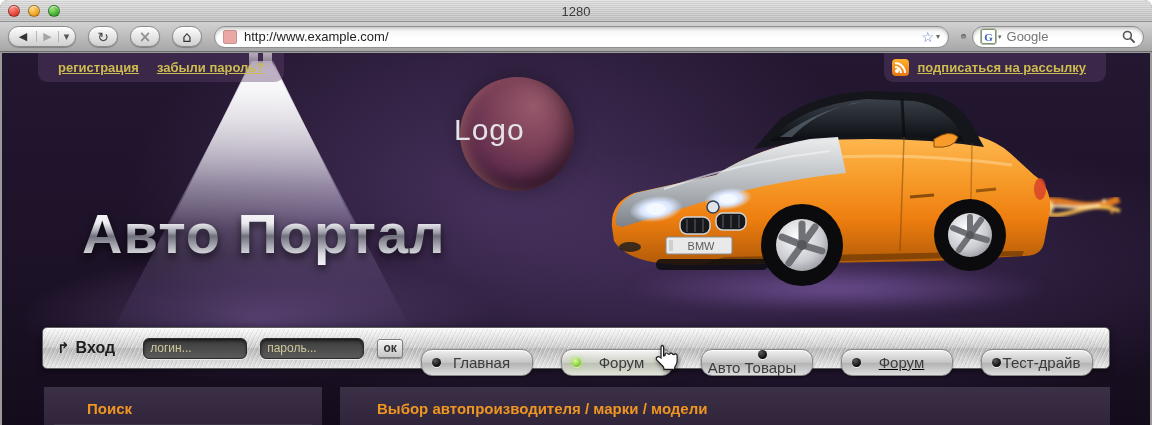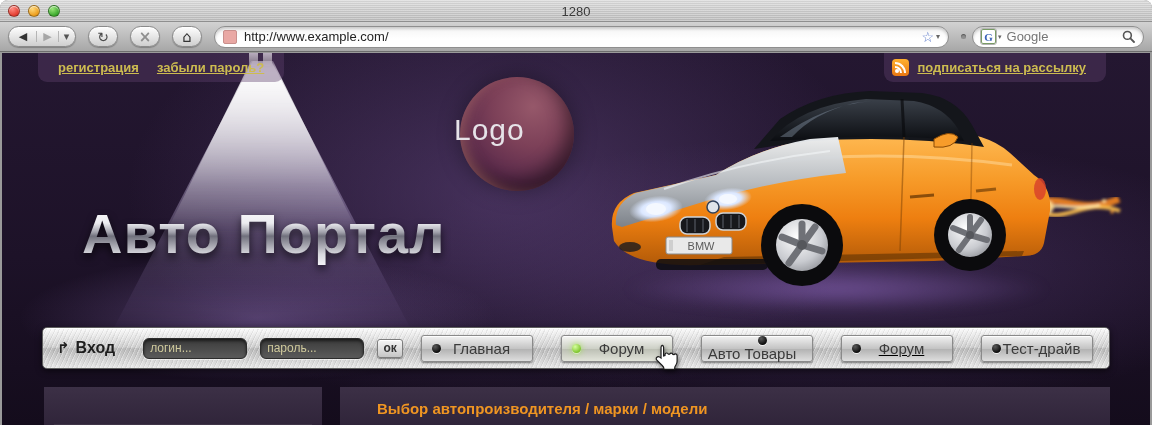--- a/index.html
+++ b/index.html
@@ -145,22 +145,22 @@
     background:linear-gradient(180deg,#3b3b3b,#5a5a5a);
     box-shadow:inset 0 2px 3px rgba(0,0,0,.55), 0 1px 0 rgba(255,255,255,.55);
     color:#d8d2a2; font-size:12px; font-family:"Liberation Sans",sans-serif; }
   .darkinput::placeholder { color:#cfc99c; opacity:1; }
   .okbtn { width:26px; height:19px; border:1px solid #7e7e7e; border-radius:3px;
     background:linear-gradient(180deg,#f6f6f6,#c6c6c6);
     box-shadow:0 1px 1px rgba(0,0,0,.35), inset 0 1px 0 #fff;
     font-size:12px; font-weight:bold; color:#333; line-height:16px; text-align:center;
     cursor:pointer; }
 
-  .menubtn { position:absolute; top:7px; width:112px; height:27px;
-    border:1px solid #8a8a8a; border-radius:3px;
+  .menubtn { position:absolute; top:21px; width:112px; height:27px;
+    border:1px solid #8a8a8a; border-radius:11px;
     background:linear-gradient(180deg,#f2f2f2 0%,#c4c4c4 50%,#b2b2b2 52%,#dedede 100%);
     box-shadow:0 1px 2px rgba(0,0,0,.45), inset 0 1px 0 rgba(255,255,255,.9);
     display:flex; align-items:center; cursor:pointer; }
   .menubtn .dot { width:9px; height:9px; border-radius:50%; margin:0 0 0 10px; flex:none;
     background:radial-gradient(circle at 35% 30%,#5a5a5a,#0c0c0c 70%);
     box-shadow:0 1px 0 rgba(255,255,255,.7); }
   .menubtn .mlabel { flex:1; text-align:center; font-size:15px; color:#3b3b3b;
     padding-right:10px; }
   .menubtn.active .dot { background:radial-gradient(circle at 35% 30%,#d6ff9e,#7fc62e 70%);
     box-shadow:0 0 6px #9fe04e, 0 1px 0 rgba(255,255,255,.7); }
@@ -392,20 +392,21 @@
         <span class="dot"></span>
         <span class="mlabel">Тест-драйв</span>
       </div>
     </div>
 
     <svg class="cursor" viewBox="0 0 24 28">
       <path d="M9 2.2c1 0 1.7.8 1.7 1.7v8.2l1.3-.3v-.9c0-.9.7-1.6 1.6-1.6.7 0 1.3.4 1.5 1.1l1.2.1c.3-.6.9-1 1.5-1 .8 0 1.4.5 1.6 1.2l1 .2c.3-.4.8-.7 1.3-.7.9 0 1.6.7 1.6 1.6v4.9c0 1.6-.4 2.8-1.1 3.8-.8 1.1-1.2 1.9-1.2 3.1v1H11v-.9c0-1-.6-1.7-1.6-2.7l-5-5c-.8-.8-.8-2 0-2.7.7-.7 1.9-.7 2.7-.1l1.2.9V3.9c0-.9.7-1.7 1.7-1.7z" fill="#ffffff" stroke="#1a1a1a" stroke-width="1.1"></path>
     </svg>
 
     <div class="panel leftp">
+      <h2>Поиск</h2>
       <div class="divider"></div>
     </div>
     <div class="panel rightp">
       <h2>Выбор автопроизводителя / марки / модели</h2>
     </div>
 
   </div>
 </div>
 
 </body></html>

